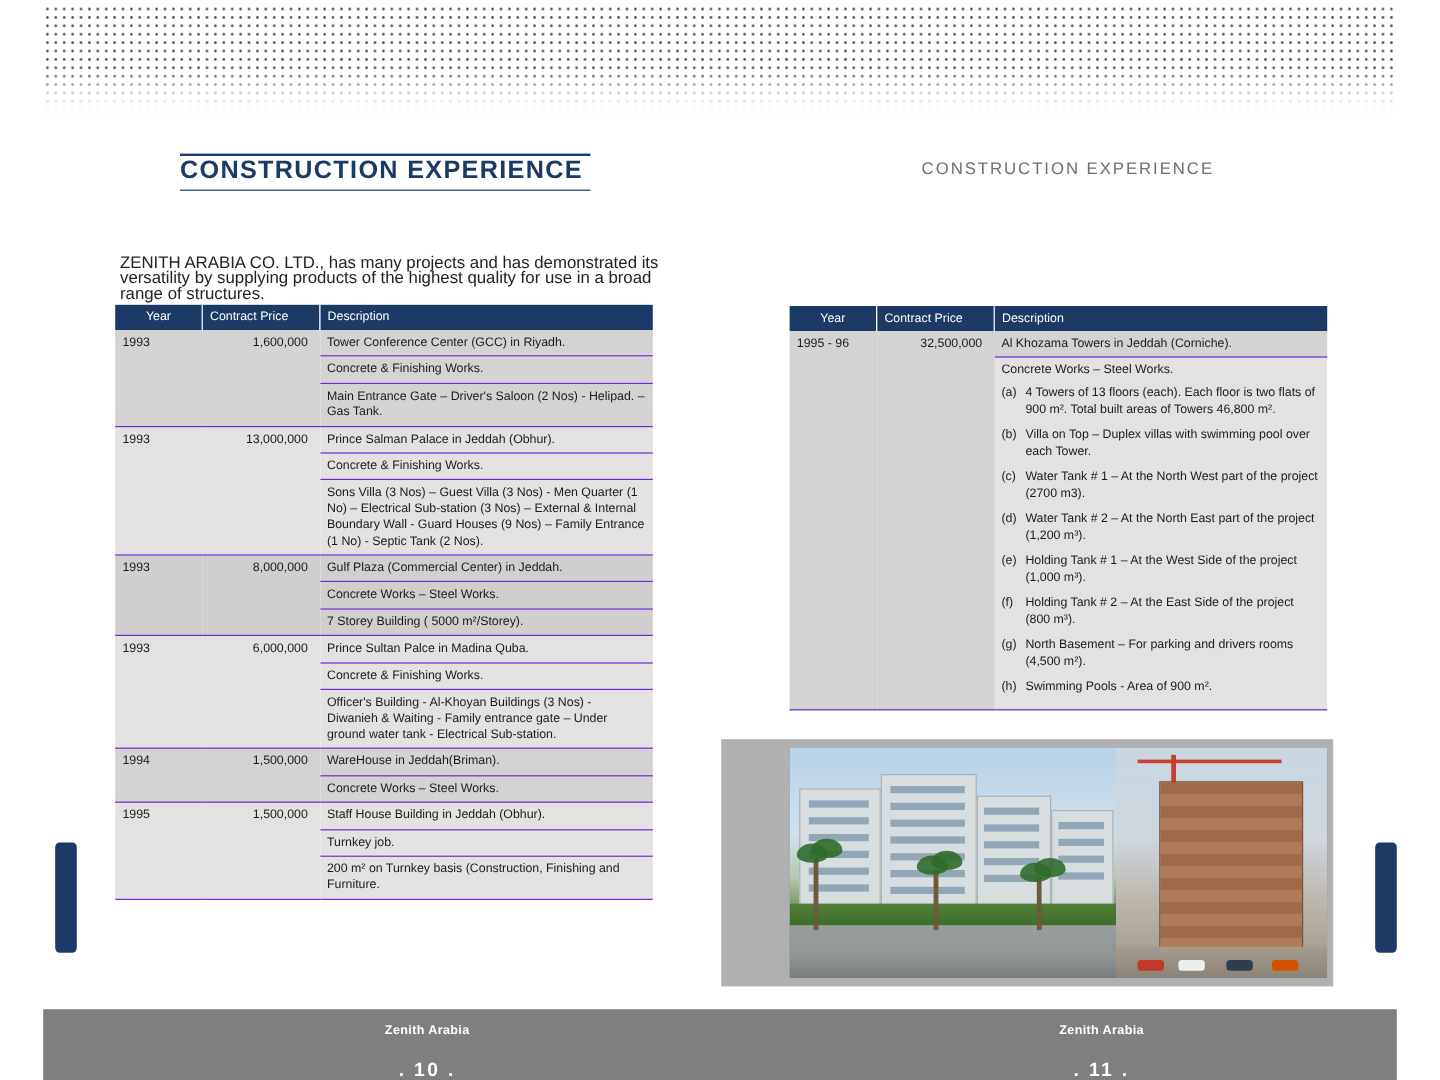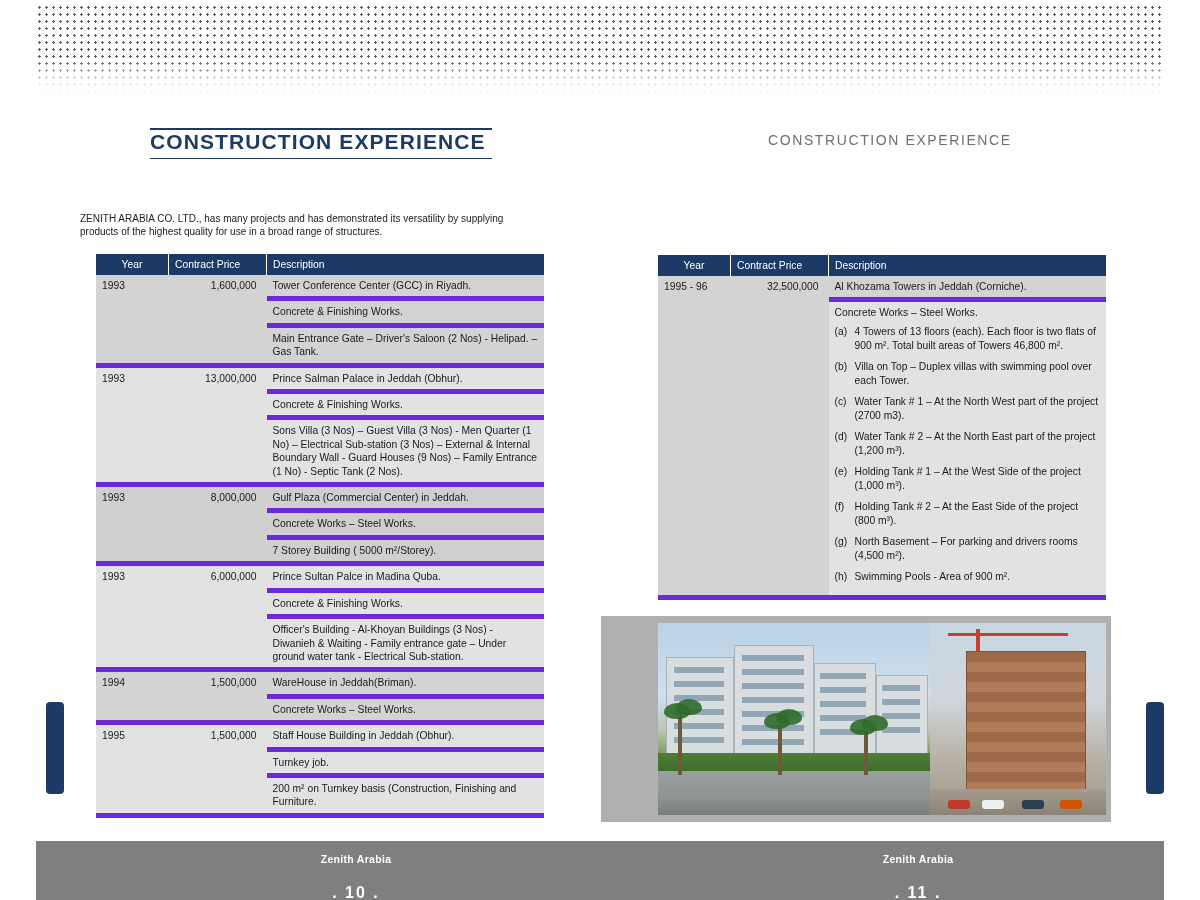--- a/index.html
+++ b/index.html
@@ -92,23 +92,23 @@
   .title-right {
     position: absolute;
     left: 768px; top: 132px;
     font-size: 14px;
     letter-spacing: 1.6px;
     color: #6f6f6f;
   }
 
   .intro {
     position: absolute;
-    left: 80px; top: 212px;
+    left: 100px; top: 212px;
     width: 452px;
-    font-size: 10px;
+    font-size: 14px;
     line-height: 13px;
     color: #222;
   }
 
   
   .tbl {
     position: absolute;
     border-collapse: collapse;
     table-layout: fixed;
     font-size: 10.3px;
@@ -128,21 +128,21 @@
     line-height: 13px;
   }
   .tbl th.c-year { width: 60px; text-align: center; }
   .tbl th.c-price { width: 85px; text-align: left; }
   .tbl th:last-child { border-right: none; margin-left: 13px; }
 
   .tbl td {
     padding: 4px 6px;
     vertical-align: top;
     line-height: 13.4px;
-    border-bottom: 5px solid #6d28d9;
+    border-bottom: 1px solid #6d28d9;
   }
   .tbl td.year { width: 60px; }
   .tbl td.price { width: 85px; text-align: right; padding-right: 10px; }
   .band-a { background: #d3d3d3; }
   .band-b { background: #e2e2e2; }
   .band-c { background: #cfcfcf; }
 
   
   .rdesc { }
   .rdesc p {

